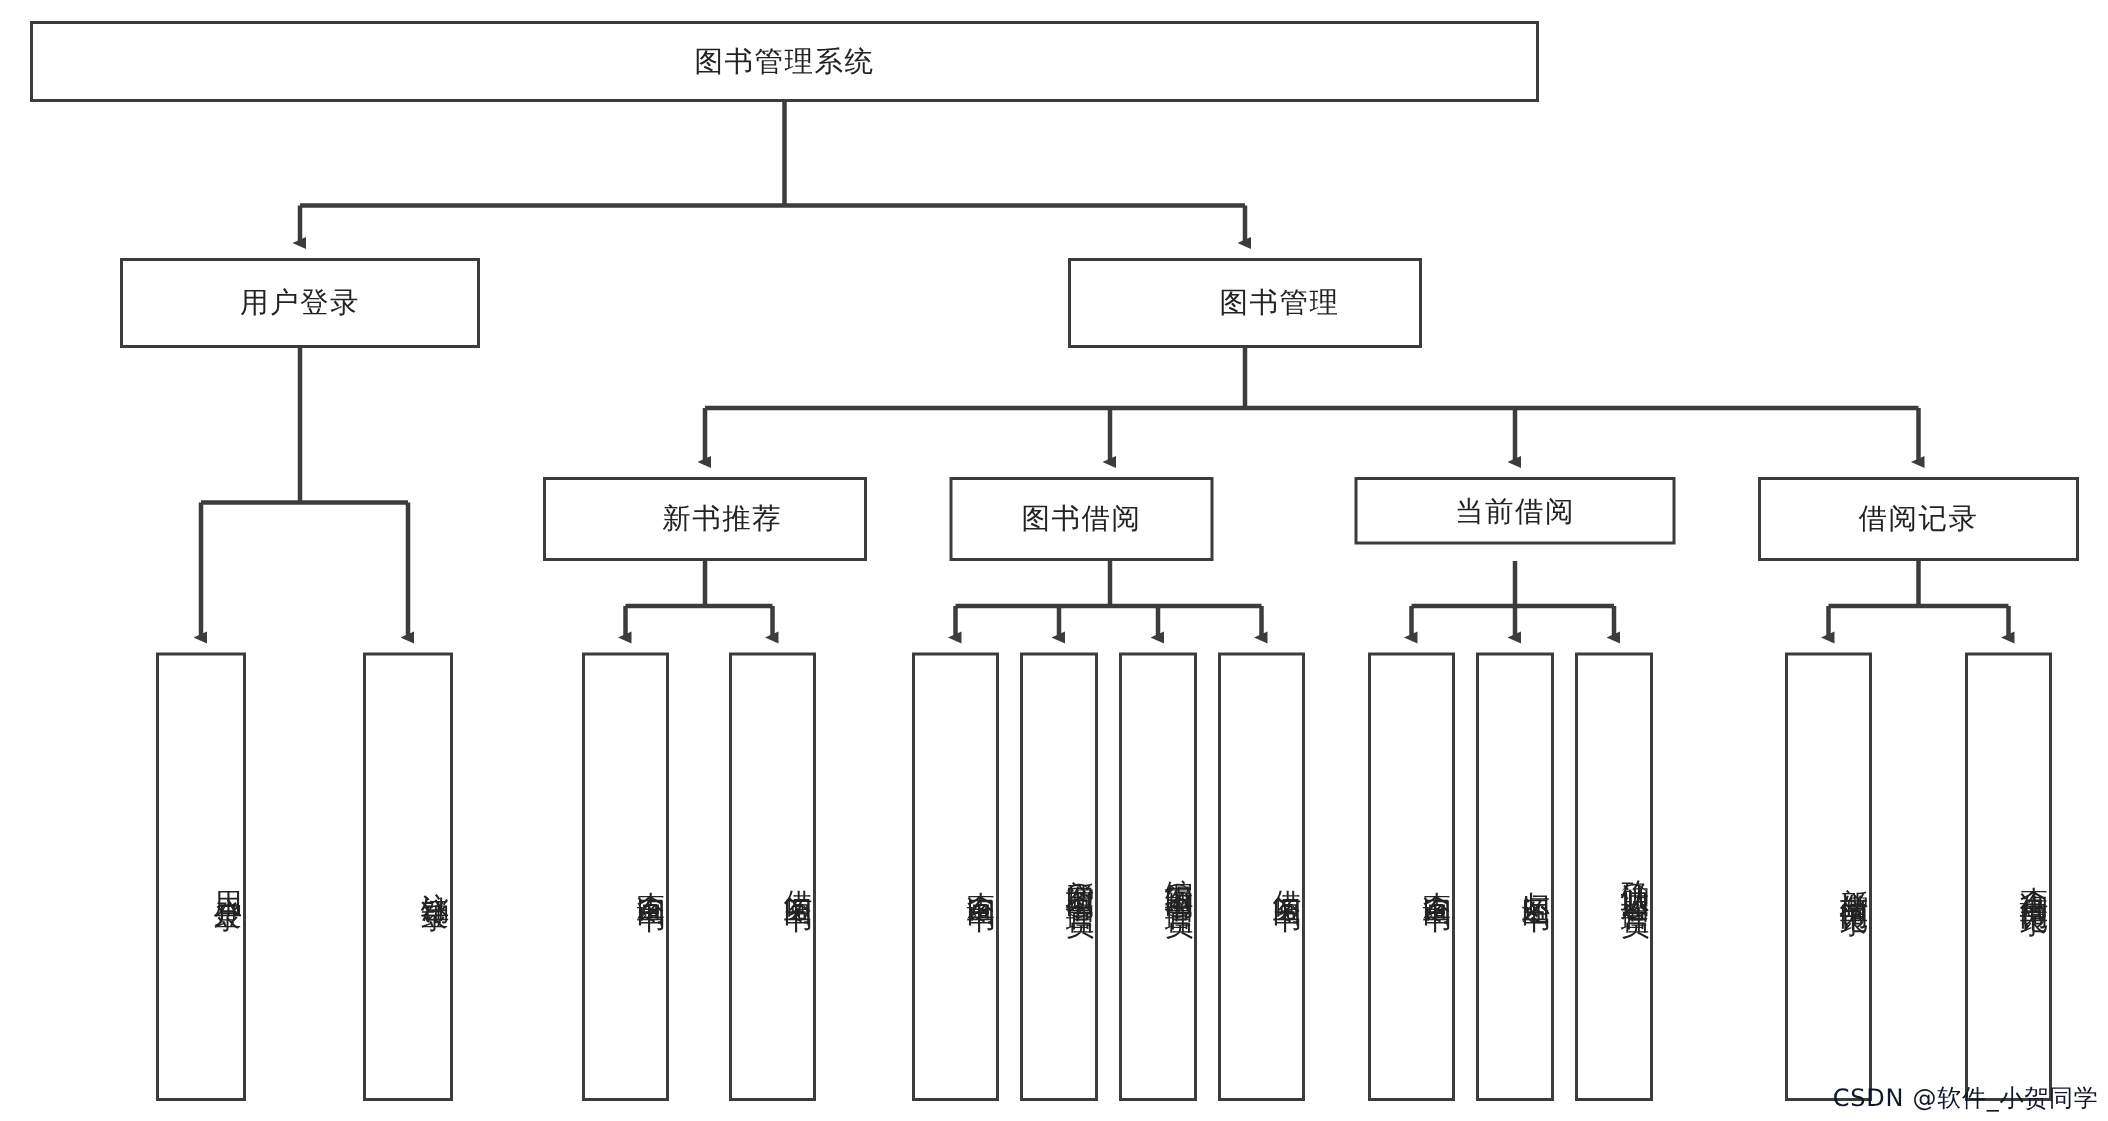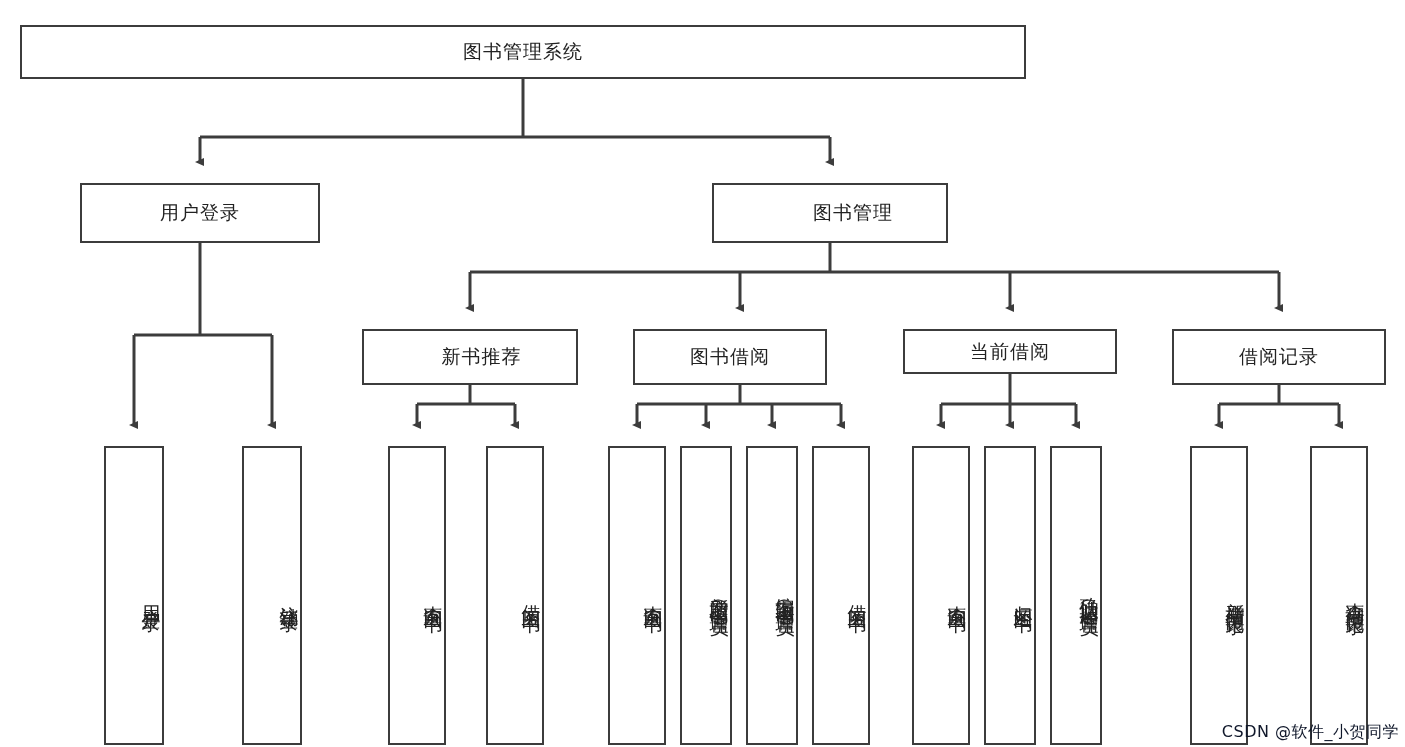--- a/index.html
+++ b/index.html
@@ -1,20 +1,20 @@
 <!DOCTYPE html>
 <html><head>
 <meta charset="utf-8">
 <style>
   html,body{margin:0;padding:0;background:#ffffff;}
   body{width:1405px;height:747px;position:relative;overflow:hidden;
        font-family:"DejaVu Sans","Liberation Sans",sans-serif;}
   #canvas{position:absolute;left:0;top:0;width:1405px;height:747px;}
   .node{position:absolute;box-sizing:border-box;border:2px solid #3c3c3c;background:#ffffff;
-        display:flex;align-items:center;justify-content:center;color:#222;margin-top:11px;}
+        display:flex;align-items:center;justify-content:center;color:#222;}
   .node.h{font-size:19px;letter-spacing:1px;}
   .node.v{writing-mode:vertical-rl;text-orientation:upright;font-size:19px;
           letter-spacing:3px;line-height:1.15;padding-top:6px;padding-bottom:6px;
           align-items:flex-start;justify-content:center;}
   .node.v.toptext{align-items:flex-start;}
   #watermark{position:absolute;right:6px;bottom:4px;font-size:16px;color:#0f172a;
              letter-spacing:0.5px;white-space:nowrap;}
   svg{position:absolute;left:0;top:0;pointer-events:none;}
 </style>
 </head>
@@ -71,21 +71,21 @@
       <path d="M1339,404 L1339,425" marker-end="url(#arrow)"></path>
     </g>
   </svg>
 
   <div class="node h" style="left: 20px; top: 14px; width: 1006px; height: 54px;">图书管理系统</div>
 
   <div class="node h" style="left: 80px; top: 172px; width: 240px; height: 60px;">用户登录</div>
   <div class="node h" style="left: 712px; top: 172px; width: 236px; height: 60px; padding-left: 46px;">图书管理</div>
 
   <div class="node h" style="left: 362px; top: 318px; width: 216px; height: 56px; padding-left: 23px;">新书推荐</div>
-  <div class="node h" style="left: 633px; top: 318px; width: 194px; height: 56px;">图书借阅</div>
+  <div class="node h" style="left: 633px; top: 318px; width: 176px; height: 56px;">图书借阅</div>
   <div class="node h" style="left: 903px; top: 318px; width: 214px; height: 45px;">当前借阅</div>
   <div class="node h" style="left: 1172px; top: 318px; width: 214px; height: 56px; font-family: Liberation Serif, serif;">借阅记录</div>
 
   <div class="node v" style="left: 104px; top: 435px; width: 60px; height: 299px;">用户登录</div>
   <div class="node v" style="left: 242px; top: 435px; width: 60px; height: 299px;">注销登录</div>
   <div class="node v" style="left: 388px; top: 435px; width: 58px; height: 299px;">查询图书</div>
   <div class="node v" style="left: 486px; top: 435px; width: 58px; height: 299px;">借阅图书</div>
   <div class="node v" style="left: 608px; top: 435px; width: 58px; height: 299px;">查询图书</div>
   <div class="node v toptext" style="left: 680px; top: 435px; width: 52px; height: 299px;">新增图书（管理员）</div>
   <div class="node v toptext" style="left: 746px; top: 435px; width: 52px; height: 299px;">编辑图书（管理员）</div>

